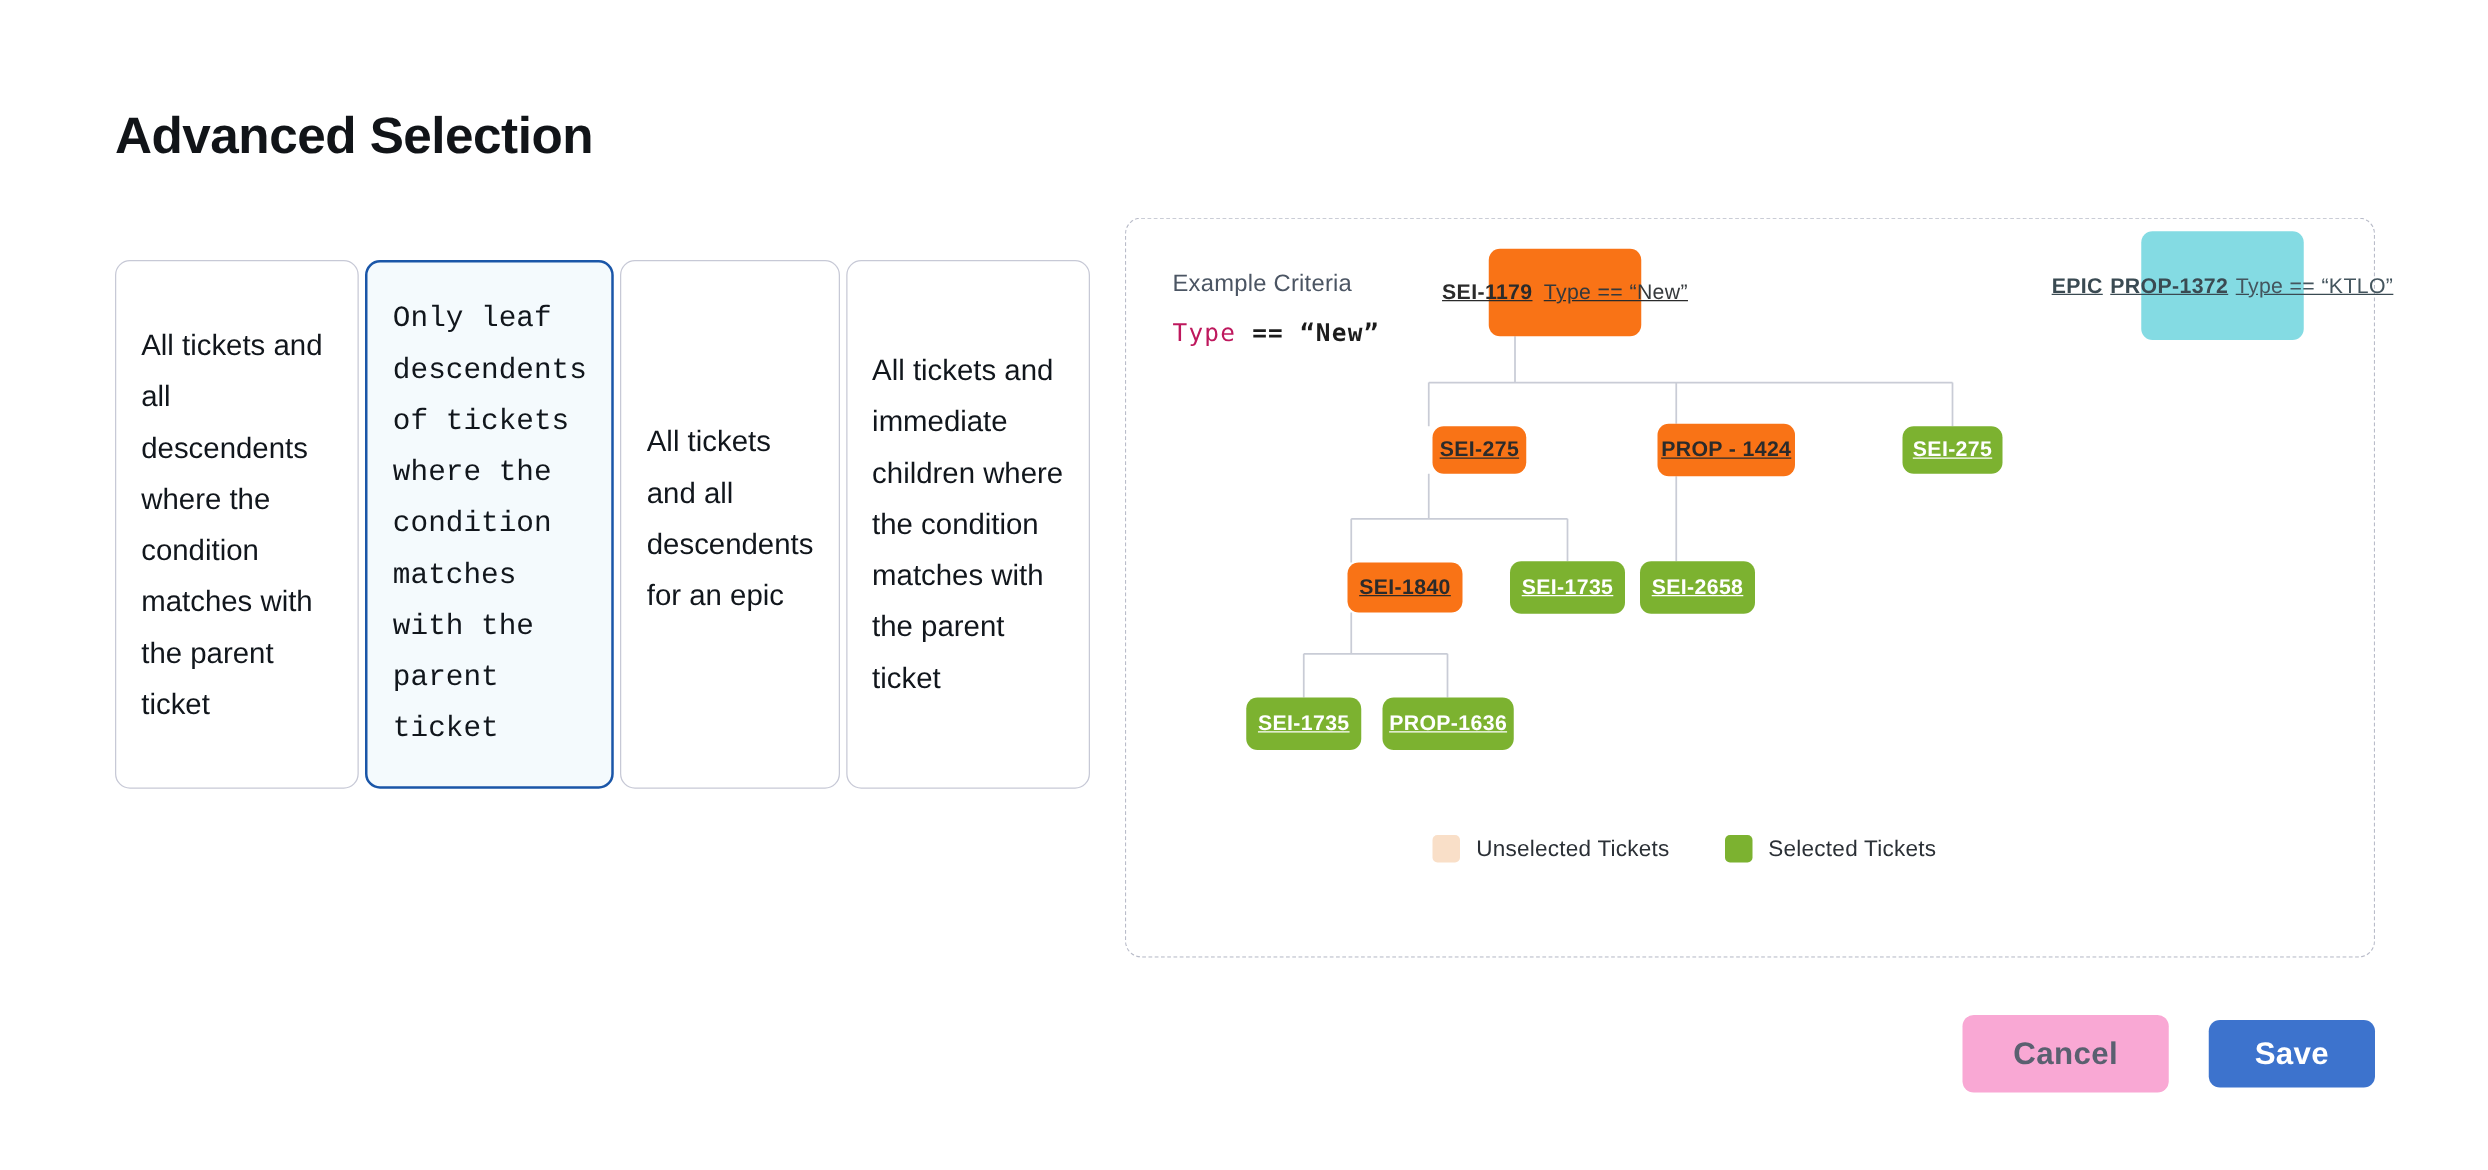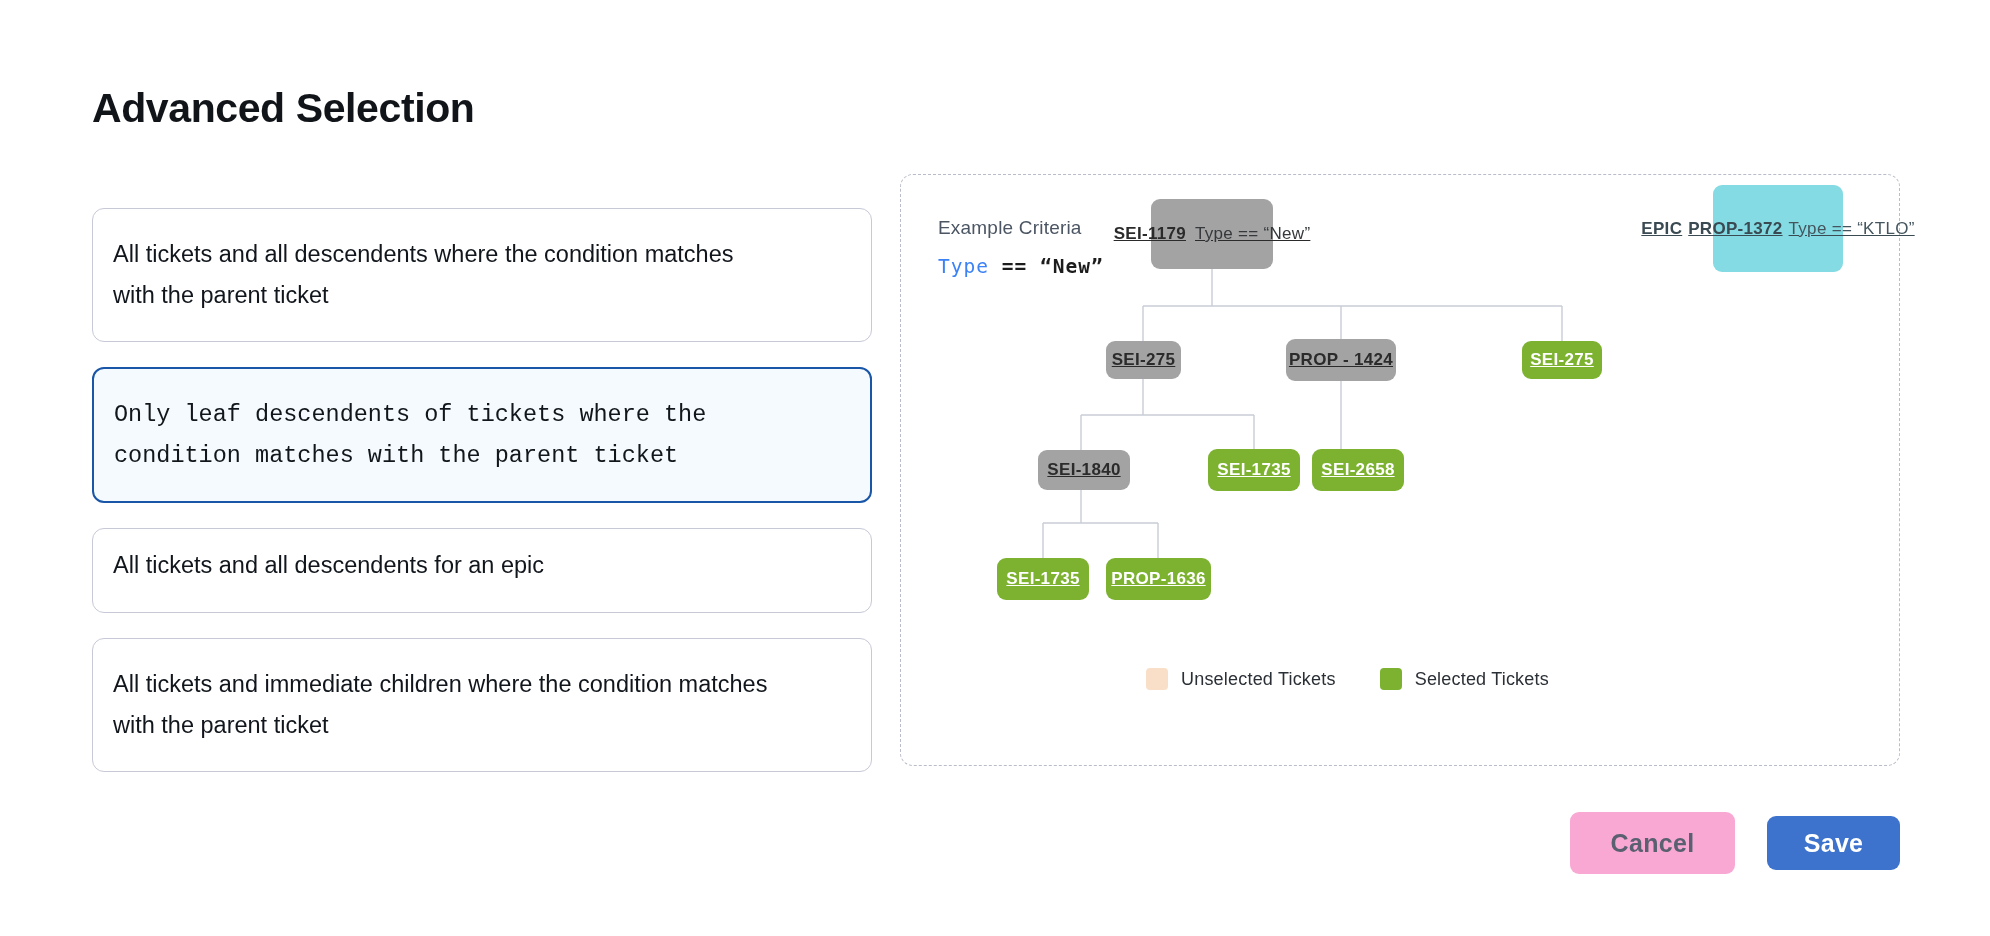--- a/index.html
+++ b/index.html
@@ -36,22 +36,22 @@
     white-space: nowrap;
   }
 
   
   .options {
     position: absolute;
     left: 92px;
     top: 208px;
     width: 780px;
     display: flex;
-    flex-direction: column;
-    gap: 25px;
+    flex-direction: row;
+    gap: 5px;
   }
   .option-card {
     border: 1.5px solid #c7c9d6;
     border-radius: 12px;
     background: #ffffff;
     padding: 25px 20px 25px 20px;
     font-size: 23.5px;
     line-height: 41px;
     color: #11161c;
     cursor: pointer;
@@ -96,21 +96,21 @@
   }
   .criteria-code {
     position: absolute;
     left: 37px;
     top: 80px;
     font-family: "DejaVu Sans Mono", "Liberation Mono", monospace;
     font-size: 19.5px;
     letter-spacing: 1px;
     white-space: nowrap;
   }
-  .criteria-code .kw { color: #3b82f6; }
+  .criteria-code .kw { color: #be185d; }
   .criteria-code .op { color: #1c1c1c; font-weight: bold; }
   .criteria-code .str { color: #1c1c1c; font-weight: bold; }
 
   
   .connectors {
     position: absolute;
     left: 0;
     top: 0;
     width: 1000px;
     height: 592px;
@@ -126,22 +126,23 @@
     align-items: center;
     justify-content: center;
     text-align: center;
     font-size: 17px;
     font-weight: bold;
     letter-spacing: 0.3px;
     white-space: nowrap;
     text-decoration: underline;
   }
   .node.unselected {
-    background: #a3a3a3;
+    background: #f97316;
     color: #2b2b2b;
+    margin-left: 40px;
   }
   .node.selected-node {
     background: #7cb230;
     color: #ffffff;
   }
   .node.epic {
     background: #84dbe3;
     color: #3a4a52;
   }
   .node .line2,

